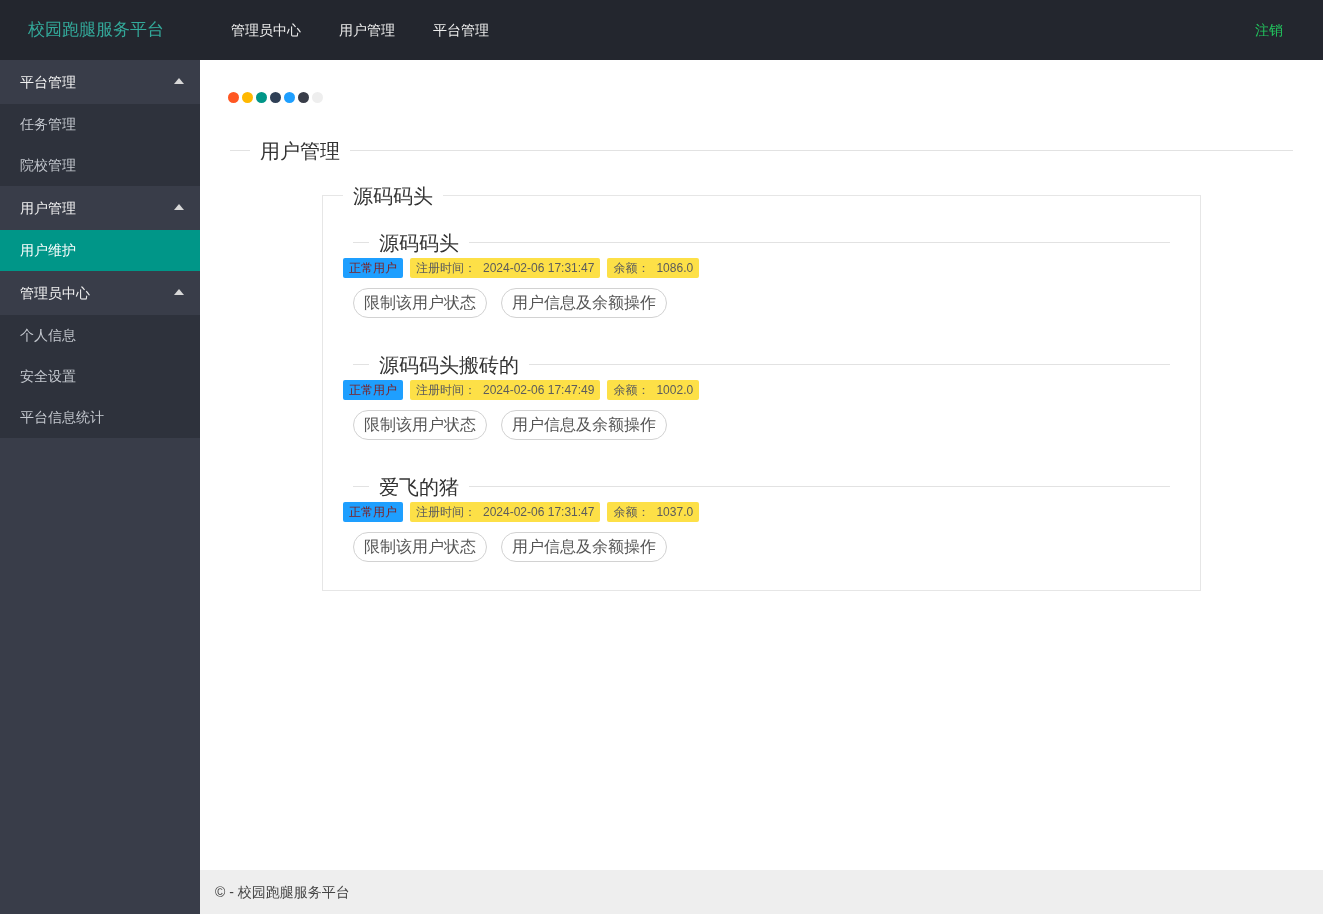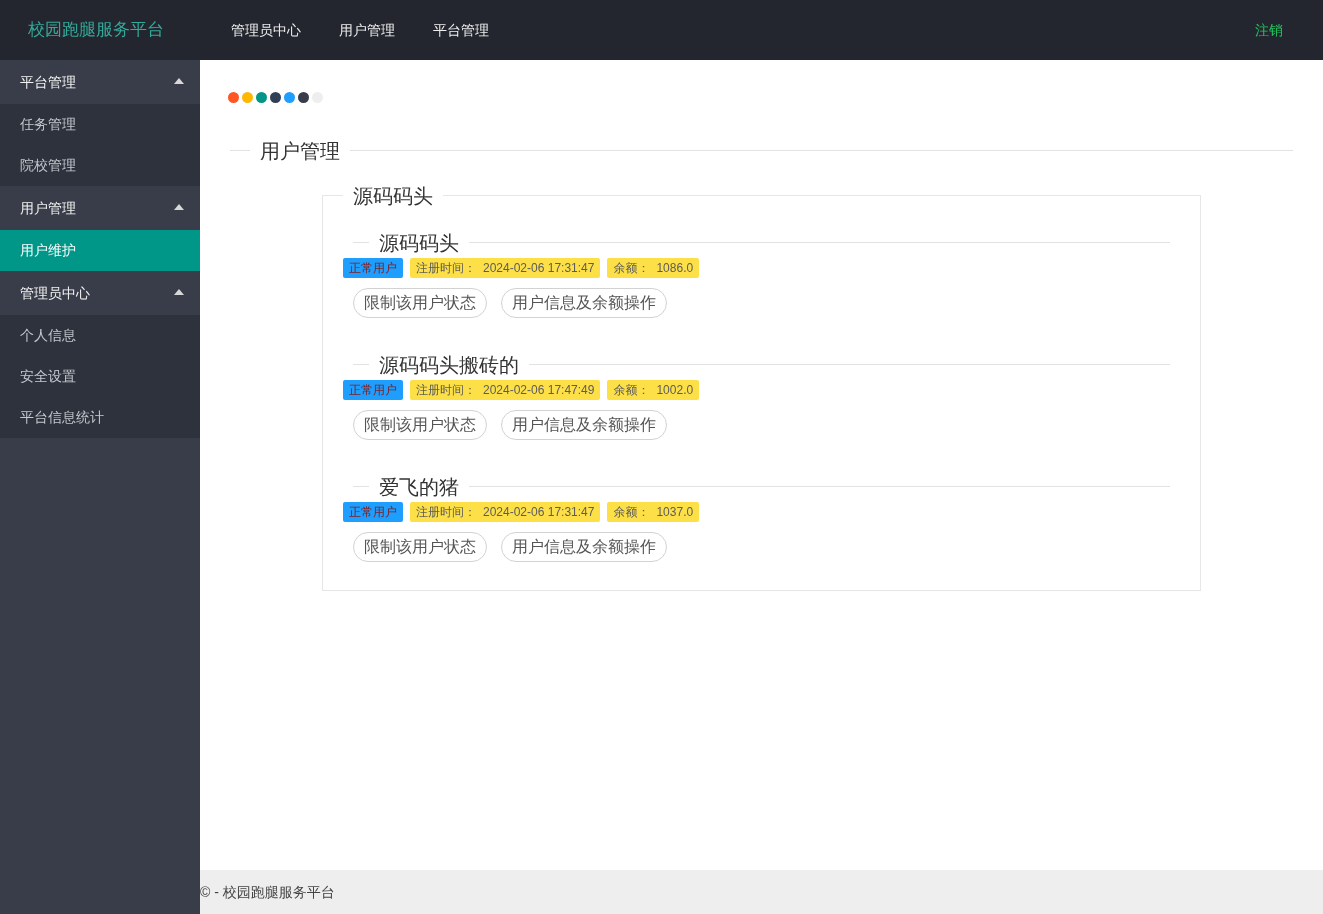--- a/index.html
+++ b/index.html
@@ -97,21 +97,21 @@
     font-size: 16px; color: #555; background: #fff;
     border: 1px solid #D2D2D2; border-radius: 100px;
     cursor: pointer; white-space: nowrap;
     font-family: "Liberation Sans", sans-serif;
     text-align: center;
   }
 
   
   .footer {
     flex: none; height: 44px; background: #EEEEEE;
-    line-height: 44px; 
+    line-height: 44px; padding-left: 15px;
     font-size: 14px; color: #444;
   }
 </style>
 </head>
 <body>
 
 <header class="navbar">
   <div class="brand">校园跑腿服务平台</div>
   <nav class="nav-menu" id="topNav">
       <a class="nav-item">管理员中心</a>

